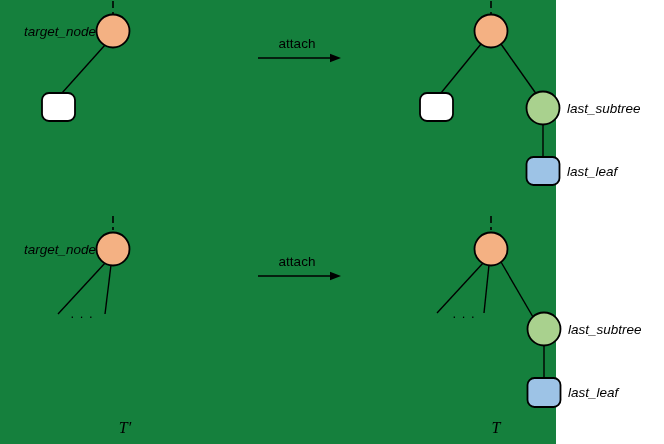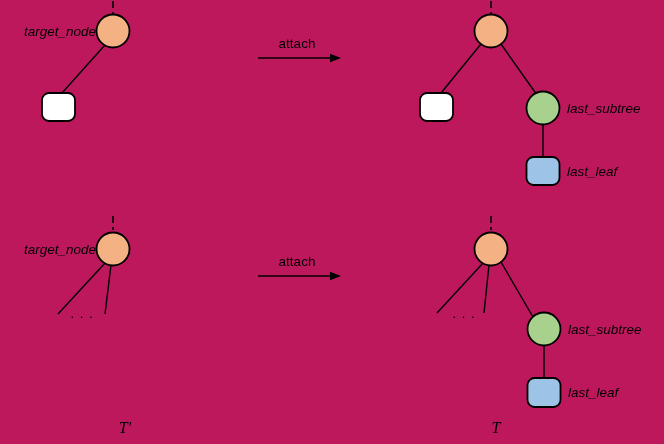--- a/index.html
+++ b/index.html
@@ -6,23 +6,23 @@
     margin: 0;
     padding: 0;
     background: #ffffff;
     width: 664px;
     height: 444px;
     overflow: hidden;
     font-family: "Liberation Sans", sans-serif;
   }
   .canvas {
     position: relative;
-    width: 664px;
+    width: 556px;
     height: 444px;
-    background: #be185d;
+    background: #15803d;
   }
   svg { display: block; }
   .node {
     stroke: #000000;
     stroke-width: 1.8;
   }
   .edge {
     stroke: #000000;
     stroke-width: 1.4;
     fill: none;

